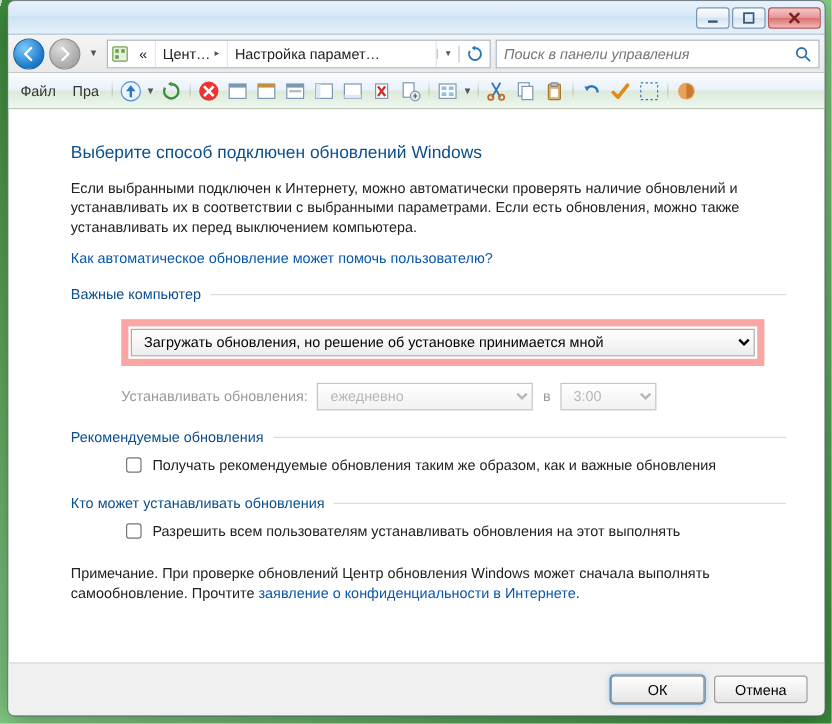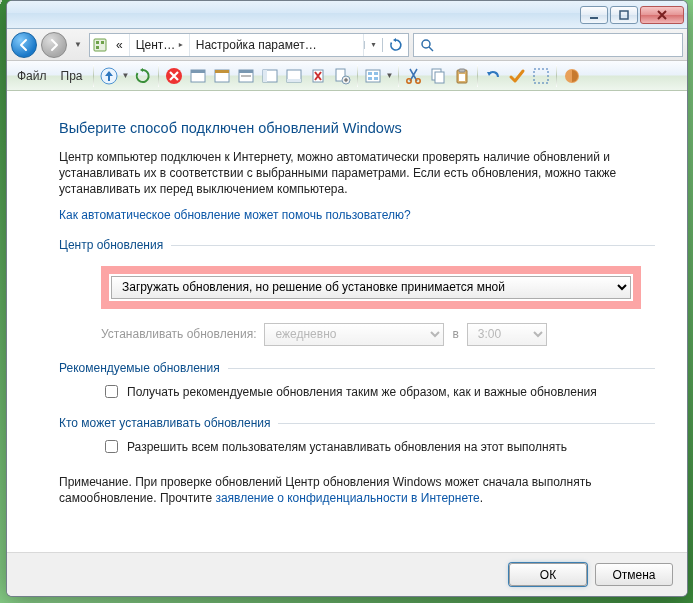--- a/index.html
+++ b/index.html
@@ -134,21 +134,21 @@
   a.fake, .linkspan { color:#0b57a8; text-decoration:none; cursor:pointer;margin-top:26px; }
   .sectiongroup { position:relative; margin-top:14px; }
   .sectiongroup .gline {
     position:absolute; left:0; right:0; top:8px; height:1px; background:#d6dde4;
   }
   .sectiongroup .glabel {
     position:relative; display:inline-block; background:#fff; padding-right:8px; color:#0b4e8c;
   }
   .rowindent { padding-left:42px; }
   .highlight-wrap {
-    border:8px solid #fca5a5; padding:2px; display:inline-block;
+    border:6px solid #fca5a5; padding:2px; display:inline-block;
   }
   select.fake {
     font:inherit; font-size:12px;
     border:1px solid #acacac;
     background:linear-gradient(#fff,#ededed);
     padding:2px 22px 2px 6px;
     height:23px;
     appearance:auto;
   }
   .schedule-row { display:flex; align-items:center; gap:8px; margin-top:14px; color:#9a9a9a; }
@@ -232,20 +232,21 @@
       <div class="dd caret-down">▾</div>
       <div class="refresh">
         <svg width="14" height="14">
             <path d="M7 2 A5 5 0 1 1 2.5 4.5" fill="none" stroke="#2a72b4" stroke-width="1.6"></path>
             <path d="M7 0 L7 4 L4 2 Z" fill="#2a72b4"></path>
           </svg>
       </div>
     </div>
 
     <div class="searchbox">
+      <input placeholder="Поиск в панели управления" style="">
       <div class="sicon">
         <svg width="14" height="14">
             <circle cx="6" cy="6" r="4" fill="none" stroke="#2f6fab" stroke-width="1.5"></circle>
             <line x1="9" y1="9" x2="13" y2="13" stroke="#2f6fab" stroke-width="1.5"></line>
           </svg>
       </div>
     </div>
   </div>
 
   <div class="toolbar">
@@ -369,27 +370,27 @@
     <div class="tbicon">
         <svg width="18" height="18">
           <circle cx="9" cy="9" r="7" fill="#e8a05a"></circle>
           <path d="M9 3 A6 6 0 0 1 9 15 Z" fill="#c77a2f"></path>
         </svg>
       </div>
   </div>
 
   <div class="content">
     <h1>Выберите способ подключен обновлений Windows</h1>
-    <div class="bodytext">Центр компьютер подключен к Интернету, можно автоматически проверять наличие обновлений и устанавливать их в соответствии с выбранными параметрами. Если есть обновления, можно также устанавливать их перед выключением компьютера.</div>
+    <div class="bodytext">Если выбранными подключен к Интернету, можно автоматически проверять наличие обновлений и устанавливать их в соответствии с выбранными параметрами. Если есть обновления, можно также устанавливать их перед выключением компьютера.</div>
     <span class="linkspan">Как автоматическое обновление может помочь пользователю?</span>
 
     
     <div class="sectiongroup">
       <div class="gline"></div>
-      <span class="glabel">Центр обновления</span>
+      <span class="glabel">Важные компьютер</span>
     </div>
     <div class="rowindent" style="margin-top:12px;">
       <span class="highlight-wrap">
         <select class="fake" style="width:520px;">
           <option>Загружать обновления, но решение об установке принимается мной</option>
         </select>
       </span>
       <div class="schedule-row">
         <span class="lbl">Устанавливать обновления:</span>
         <select class="fake" style="width:180px;" disabled="">

